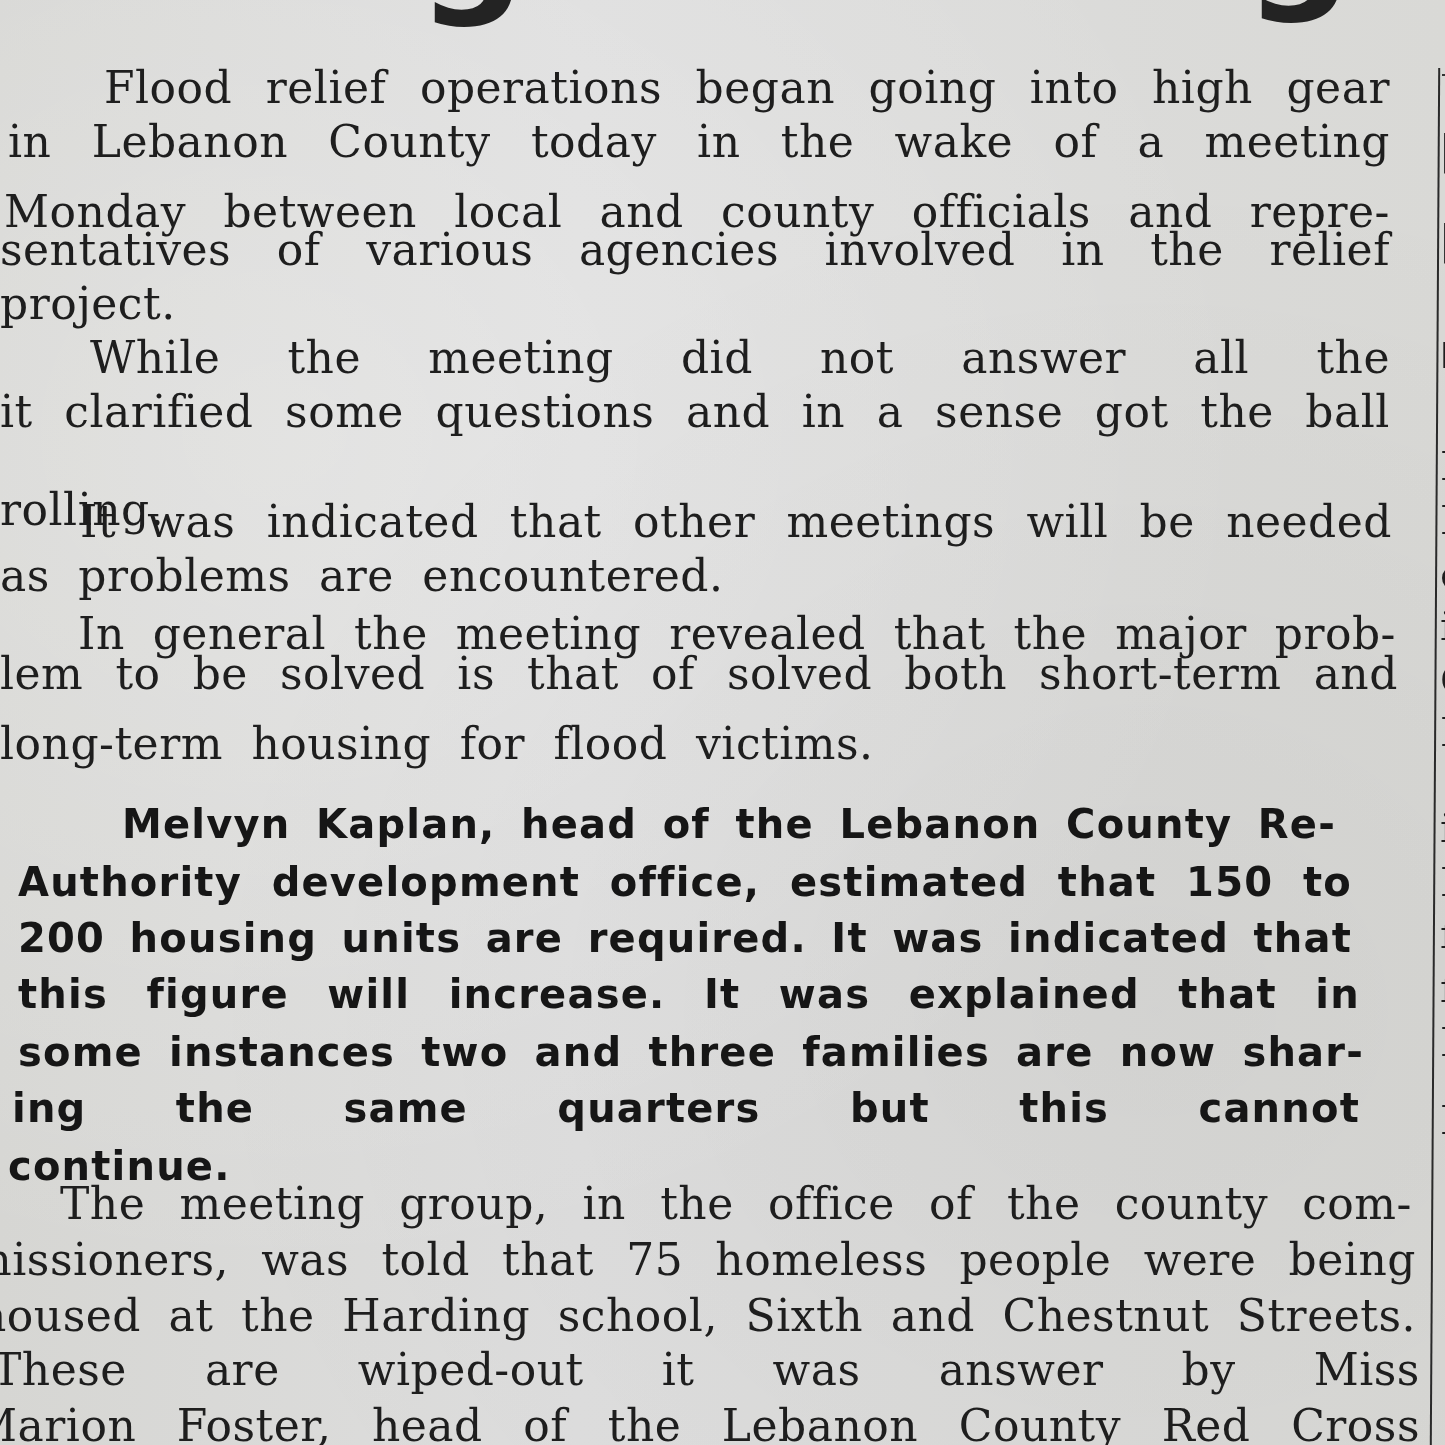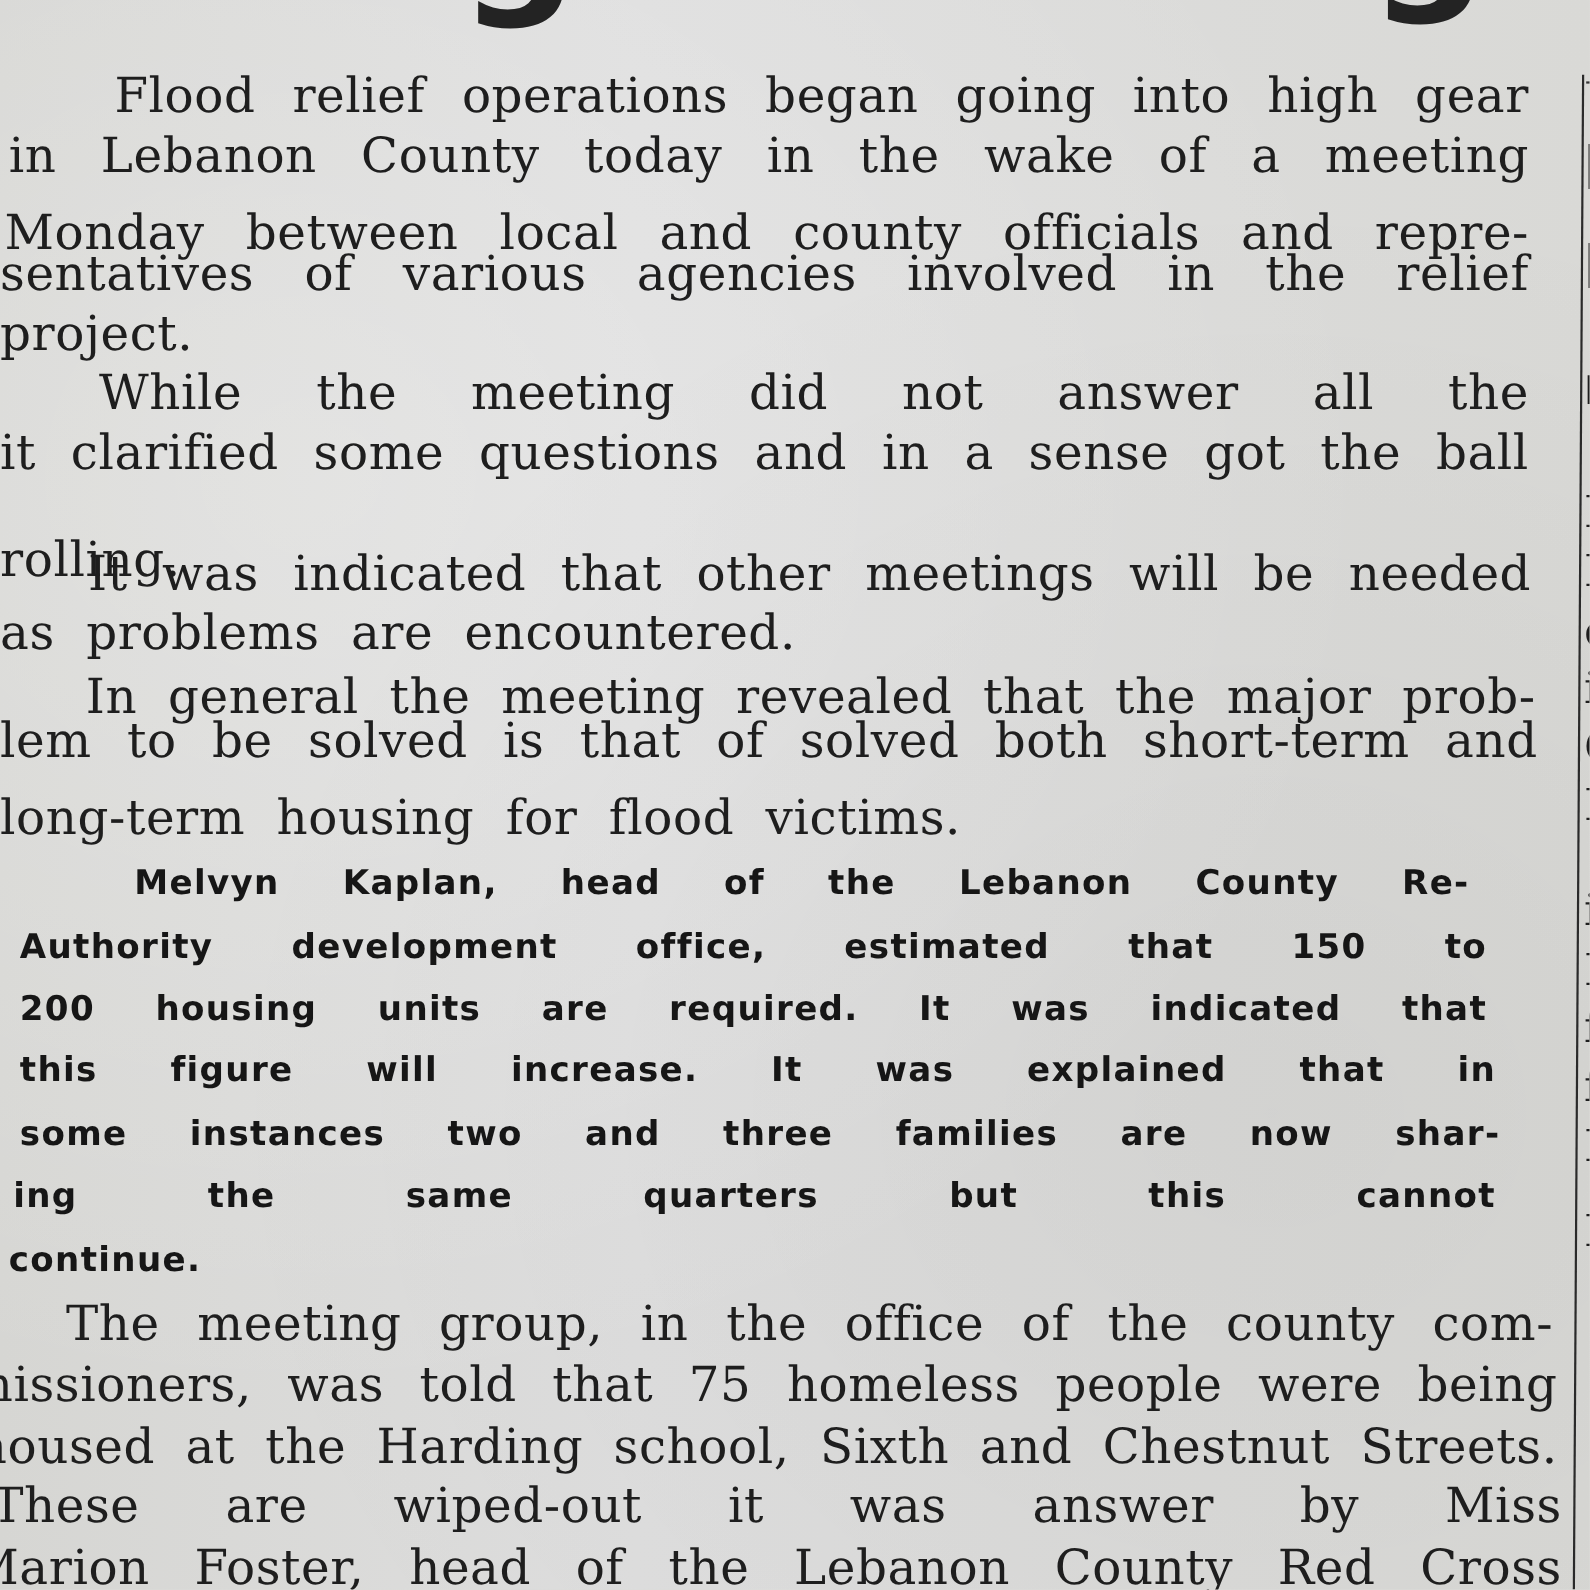--- a/index.html
+++ b/index.html
@@ -57,23 +57,24 @@
       font-size: 44px;
       letter-spacing: 0.5px;
       line-height: 1;
       color: #1e1e1e;
       display: flex;
       justify-content: space-between;
     }
     .line.bold {
       font-family: "DejaVu Sans", sans-serif;
       font-weight: bold;
-      font-size: 31px;
+      font-size: 40px;
       letter-spacing: 1.2px;
       color: #161616;
+      margin-top: 16px;
     }
     .line .w { display: inline-block; }
 
     
     .column-rule {
       position: absolute;
       left: 1434px;
       top: 68px;
       width: 2px;
       height: 1377px;

